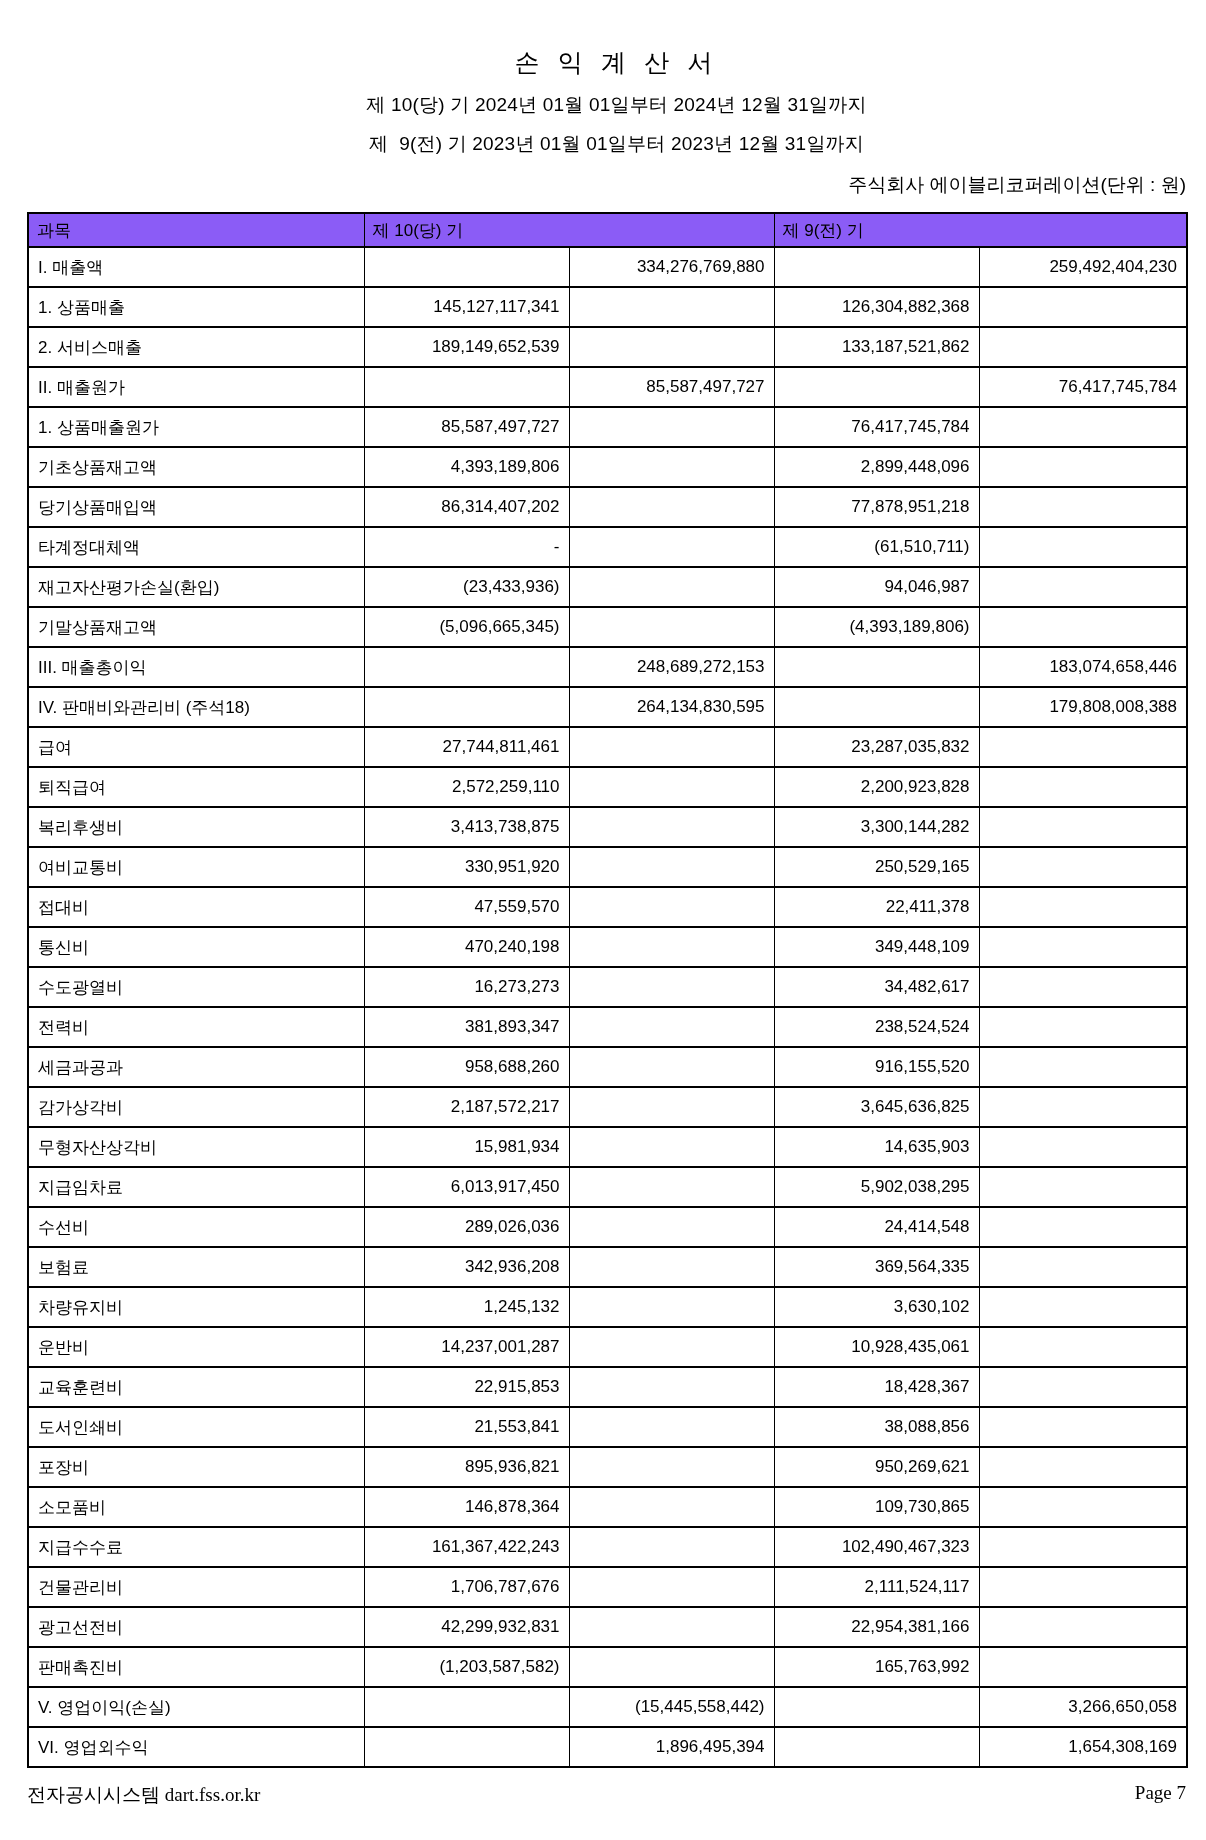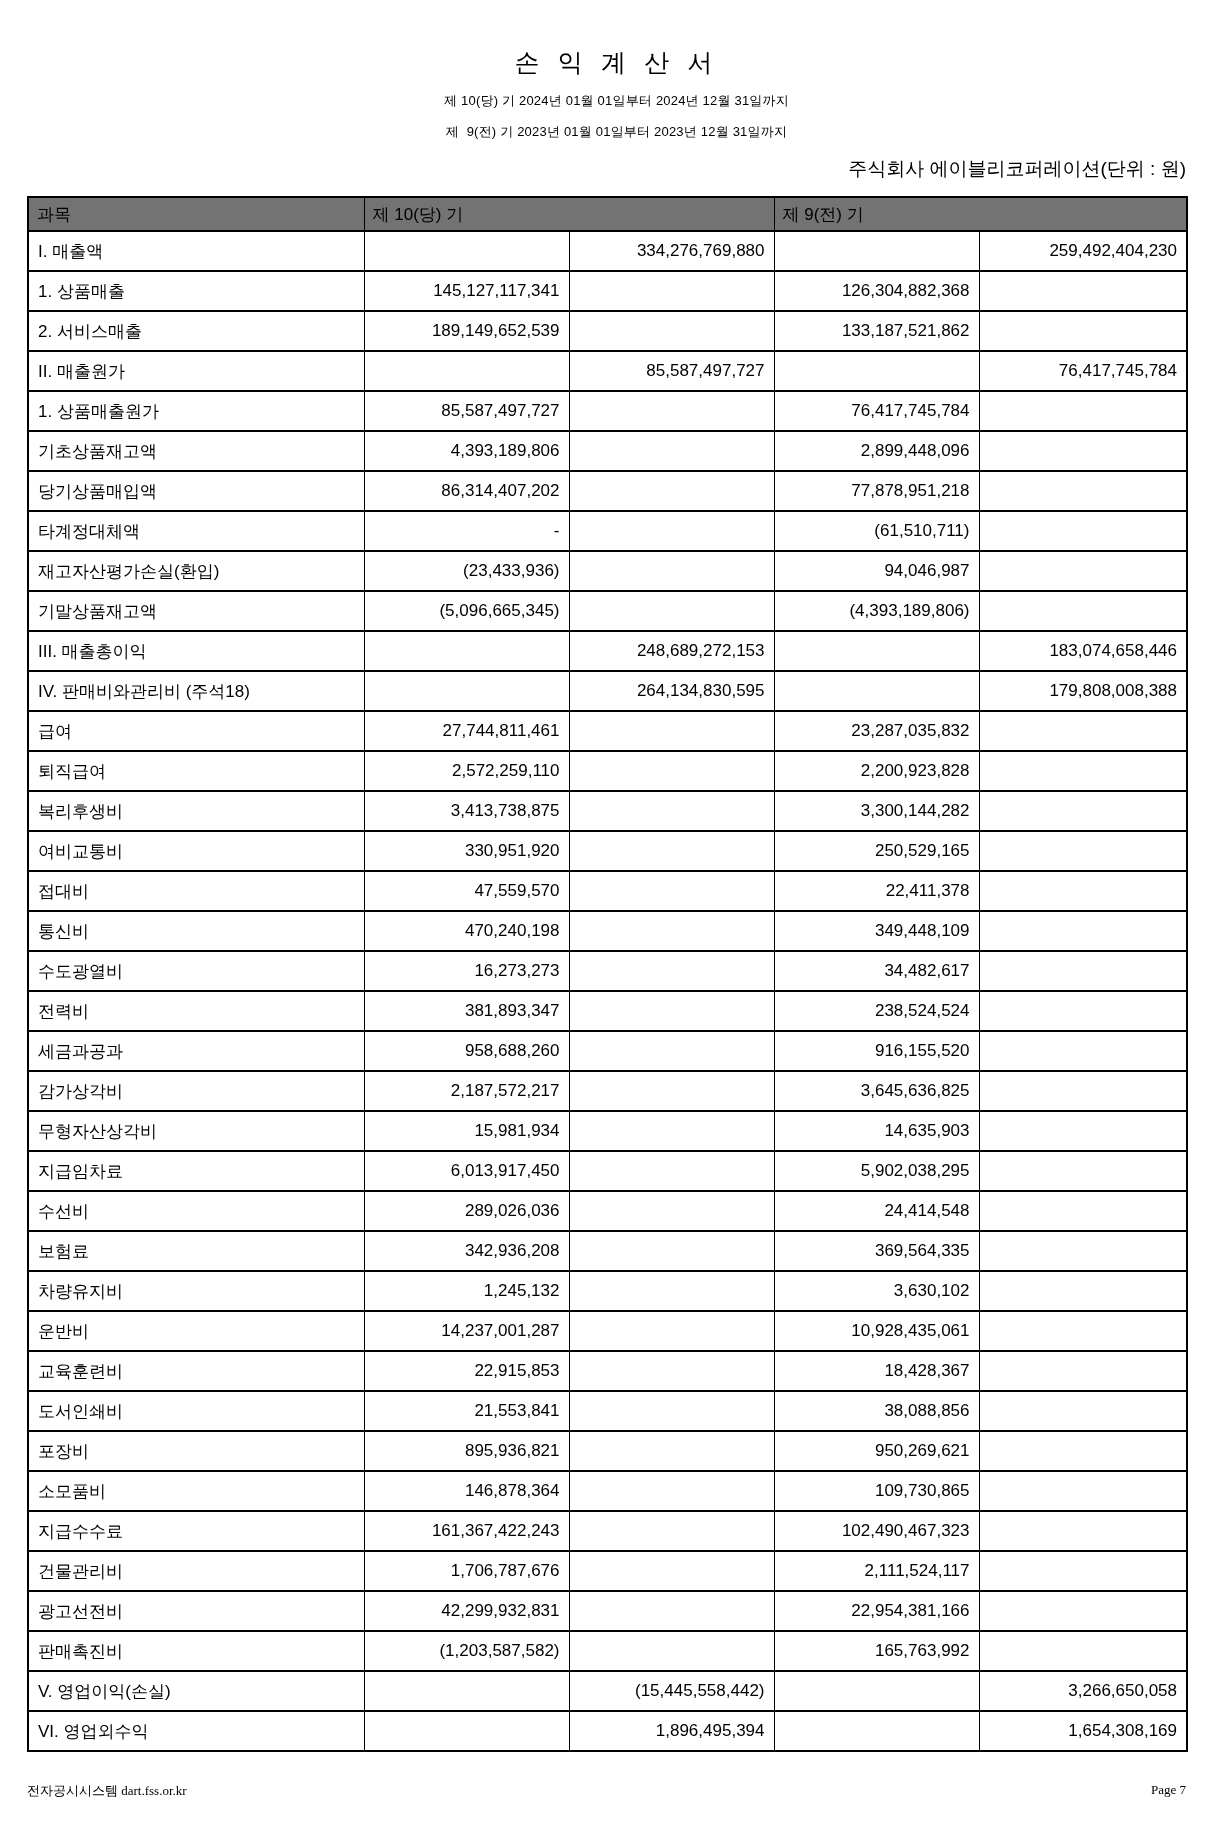--- a/index.html
+++ b/index.html
@@ -10,51 +10,51 @@
     -webkit-font-smoothing:antialiased;
   }
   .page { padding-left:27px; }
 
   .doc-title {
     text-align:center; font-family:"Liberation Serif", serif;
     font-size:25px; font-weight:400; letter-spacing:6px;
     padding-top:15px; white-space:pre;margin-top:31px;
   }
   .period-line {
-    text-align:center; font-size:13px; margin-top:13px; white-space:pre;
+    text-align:center; font-size:19px; margin-top:13px; white-space:pre;
     letter-spacing:0.2px;
   }
   .company-row {
     width:1159px; display:flex; justify-content:flex-end;
     margin-top:15px; font-size:19px; align-items:flex-end;
   }
 
   table.fin {
     border-collapse:collapse; table-layout:fixed; width:1159px;
     margin-top:14px; border:2px solid #000;
   }
   table.fin th, table.fin td {
     border:1px solid #000; border-top-width:2px; border-bottom-width:2px;
     font-size:17px; white-space:nowrap; overflow:hidden;
   }
   table.fin th {
-    background:#737373; font-weight:400; text-align:left;
+    background:#8b5cf6; font-weight:400; text-align:left;
     height:34px; padding:0 8px;
   }
   table.fin td { height:40px; padding:0 9px; }
   td.acct { text-align:left; }
   td.num  { text-align:right; }
   td.ind0 { padding-left:7px; }
   td.ind1 { padding-left:40px; }
   td.ind2 { padding-left:78px; }
 
   .footer {
     position:absolute; left:27px; width:1159px; top:1782px;
     display:flex; justify-content:space-between;
-    font-family:"Liberation Serif", serif; font-size:13px;
+    font-family:"Liberation Serif", serif; font-size:19px;
   }
 </style>
 </head>
 <body>
 
 <div class="page">
 
   <div class="doc-title">손 익 계 산 서</div>
 
   <div class="period-line">제 10(당) 기 2024년 01월 01일부터 2024년 12월 31일까지</div>

